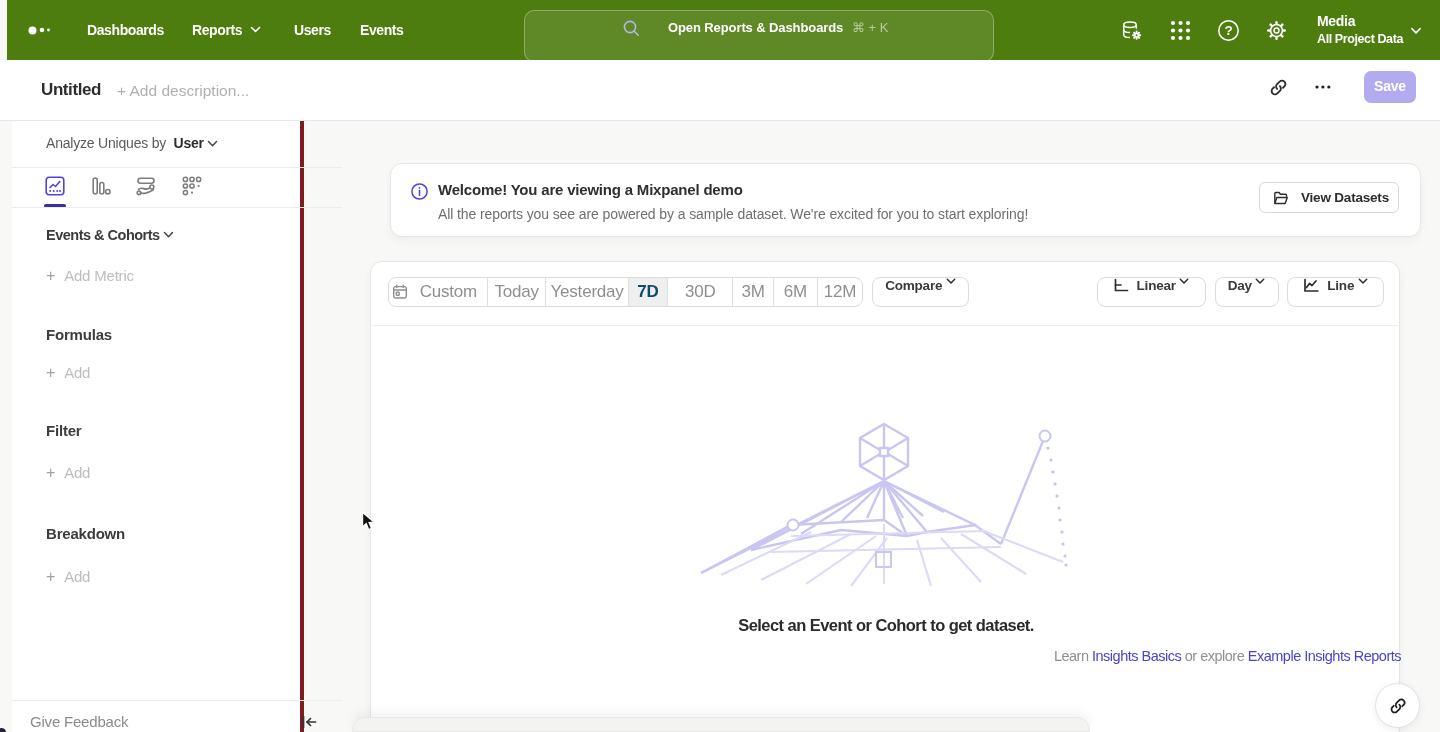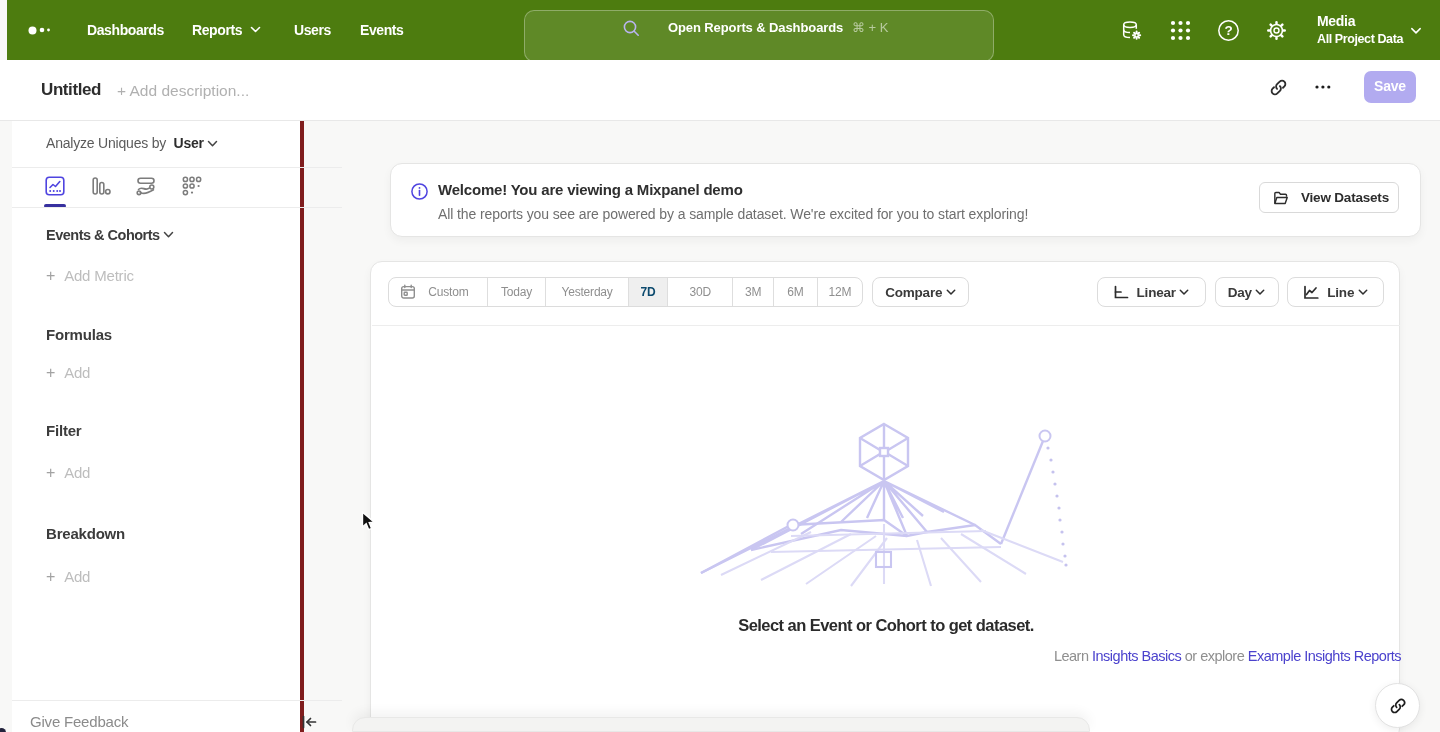--- a/index.html
+++ b/index.html
@@ -13,22 +13,22 @@
   
   #titlerow { position:absolute; left:0; top:60px; width:1440px; height:61px; background:#fff; border-bottom:1px solid #e8e8e8; }
   
   #sidebar { position:absolute; left:0; top:121px; width:292px; height:611px; background:#fff; border-right:4px solid #7f1d1d;margin-left:12px; }
   .sb-label { position:absolute; left:34px; font-size:15px; font-weight:700; color:#3c3c3c; letter-spacing:-0.2px; }
   .sb-add { position:absolute; left:34px; font-size:15px; font-weight:500; color:#bdbdbd; letter-spacing:-0.2px; }
   .sb-add .plus { color:#a2a2a2; font-weight:400; margin-right:9px; font-size:16px; }
   
   #banner { position:absolute; left:370px; top:163px; width:1031px; height:74px; background:#fff; border:1px solid #e5e5e4; border-radius:12px; box-shadow:0 4px 10px rgba(0,0,0,0.045);margin-left:20px; }
   #maincard { position:absolute; left:370px; top:261px; width:1030px; height:480px; background:#fff; border:1px solid #e5e5e4; border-radius:12px; box-shadow:0 4px 10px rgba(0,0,0,0.045); }
-  .ctlbtn { position:absolute; top:15px; height:30px; border:1px solid #dcdcdc; border-radius:8px; background:#fff; display:flex; align-items:center; justify-content:center; font-size:13.5px; font-weight:700; color:#3a3a3a; letter-spacing:-0.2px; }
-  .seg { color:#8f8f8f; font-size:12px; font-weight:400; display:flex; align-items:center; justify-content:center; height:100%; border-right:1px solid #dedede; letter-spacing:-0.2px; }
+  .ctlbtn { position:absolute; top:15px; height:30px; border:1px solid #dcdcdc; border-radius:8px; background:#fff; display:flex; justify-content:center; font-size:13.5px; font-weight:700; color:#3a3a3a; letter-spacing:-0.2px; }
+  .seg { color:#8f8f8f; font-size:17px; font-weight:400; display:flex; align-items:center; justify-content:center; height:100%; border-right:1px solid #dedede; letter-spacing:-0.2px; }
 </style>
 </head>
 <body>
 <div id="page">
 
   <div id="nav">
     <svg class="abs" style="left:17px;top:22px" width="30" height="17" viewBox="0 0 30 17">
       <circle cx="8.5" cy="8.5" r="4" fill="#fff"></circle>
       <circle cx="18" cy="8" r="2.3" fill="#fff"></circle>
       <circle cx="24.5" cy="8" r="1.4" fill="#fff"></circle>

